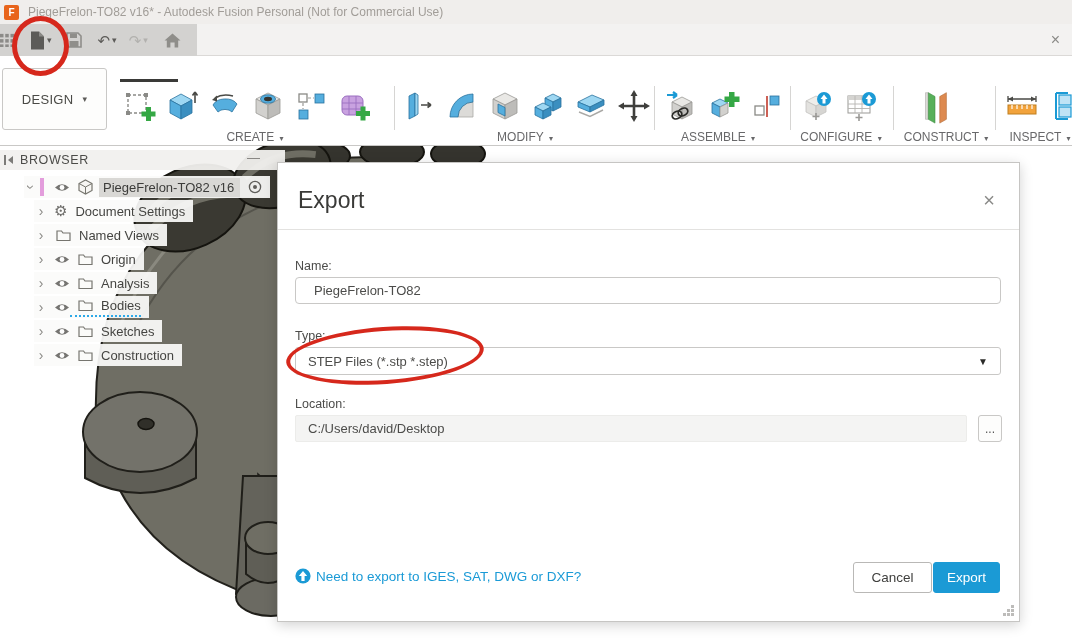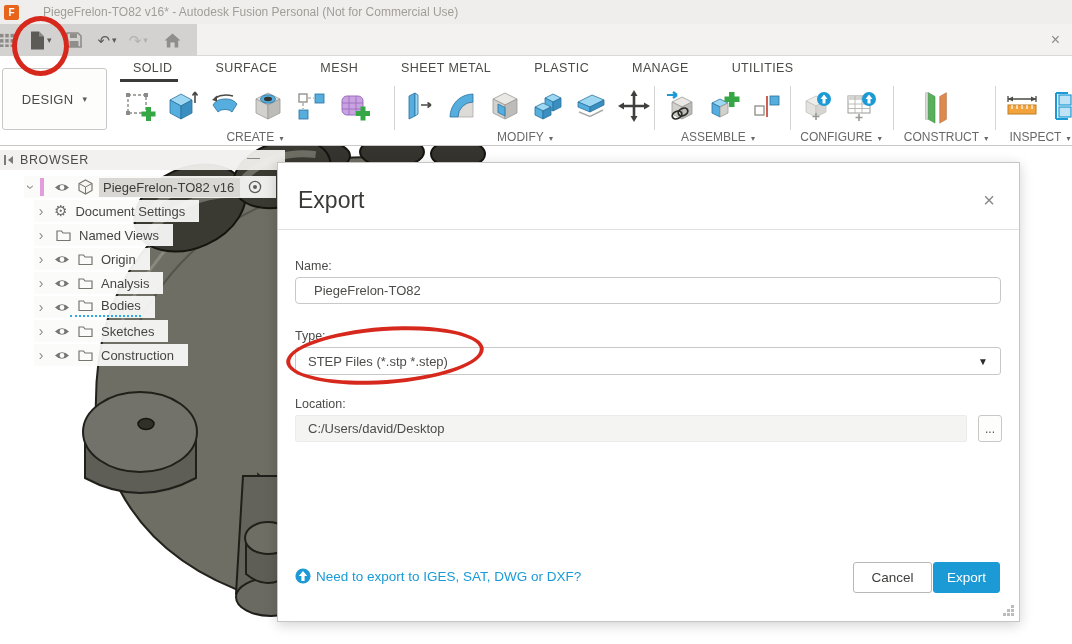--- a/index.html
+++ b/index.html
@@ -5,21 +5,21 @@
   * { box-sizing: border-box; margin: 0; padding: 0; }
   html,body { width:1072px; height:644px; overflow:hidden; background:#fff;
     font-family:"Liberation Sans", sans-serif; position:relative; }
 
   
   .titlebar { position:absolute; left:0; top:0; width:1072px; height:24px;
     background:#f0eeec; display:flex; align-items:center; }
   .fusion-logo { width:15px; height:15px; margin-left:4px; background:#e8641b;
     color:#fff; font-size:10px; font-weight:bold; text-align:center; line-height:15px;
     border-radius:2px; }
-  .title-text { margin-left:24px; font-size:12px; color:#a19d98; }
+  .title-text { margin-left:9px; font-size:12px; color:#a19d98; }
 
   
   .toprow { position:absolute; left:0; top:24px; width:1072px; height:32px;
     background:#f3f2f1; border-bottom:1px solid #dbd9d7; }
   .qat { position:absolute; left:0; top:0; width:197px; height:32px; background:#d3d2d0;
     display:flex; align-items:center; }
   .qat .tool { display:flex; align-items:center; justify-content:center; height:28px; }
   .glyph { font-size:15px; color:#5c5b58; line-height:1; }
   .glyph.dim { color:#b2b1ae; }
   .caret-sm { font-size:9px; color:#5c5b58; margin-left:2px; }
@@ -51,21 +51,21 @@
   
   .model-layer { position:absolute; left:0; top:146px; z-index:1; }
 
   
   .browser { position:absolute; left:0; top:150px; width:290px; z-index:2; }
   .browser-header { position:absolute; left:0; top:0; width:285px; height:20px;
     background:rgba(241,240,238,.95); display:flex; align-items:center; }
   .browser-title { font-size:12.5px; color:#4b4b48; letter-spacing:.6px; margin-left:20px; }
   .panel-minus { position:absolute; left:247px; top:0; font-size:13px; color:#7c7b78; }
   .brow { position:absolute; display:flex; align-items:center; height:22px;
-    background:rgba(251,251,250,.93); padding-right:14px; white-space:nowrap; }
+    background:rgba(251,251,250,.93); padding-right:8px; white-space:nowrap; }
   .brow .chev { font-size:14px; color:#8a8985; width:14px; text-align:center; }
   .chev.open { display:inline-block; transform:rotate(90deg); }
   .pinkbar { width:4px; height:18px; background:#e39ddc; margin:0 4px 0 2px; }
   .blabel { font-size:13px; color:#454542; margin-left:8px; }
   .root-label-bg { background:#d9d8d5; padding:2px 6px 2px 4px; margin-left:6px;
     font-size:13px; color:#3c3c3a; }
   .eye { margin-left:6px; display:flex; }
   .bicon { margin-left:8px; display:flex; }
   .target { margin-left:8px; display:flex; }
   .bodies-wrap { display:flex; align-items:center;
@@ -163,29 +163,20 @@
   </div>
   <div class="tab-close">×</div>
 </div>
 
 <div class="ribbon">
   <div class="design-btn">
     <span>DESIGN</span>
     <span class="caret-sm">▾</span>
   </div>
 
-  <div class="ribbon-tabs">
-    <span class="rtab">SOLID</span>
-    <span class="rtab">SURFACE</span>
-    <span class="rtab">MESH</span>
-    <span class="rtab">SHEET METAL</span>
-    <span class="rtab">PLASTIC</span>
-    <span class="rtab">MANAGE</span>
-    <span class="rtab">UTILITIES</span>
-  </div>
   <div class="active-underline"></div>
 
   <div class="grp" style="left:120px">
     <div class="ticon">
       <svg width="34" height="34" viewBox="0 0 34 34">
         <rect x="6" y="6" width="18" height="18" fill="#fff" stroke="#8a8a86" stroke-width="1.4" stroke-dasharray="3,2"></rect>
         <rect x="4" y="4" width="4" height="4" fill="#8a8a86"></rect>
           <rect x="22" y="4" width="4" height="4" fill="#8a8a86"></rect>
           <rect x="4" y="22" width="4" height="4" fill="#8a8a86"></rect>
         <rect x="24" y="18" width="5" height="14" fill="#35a845"></rect>

